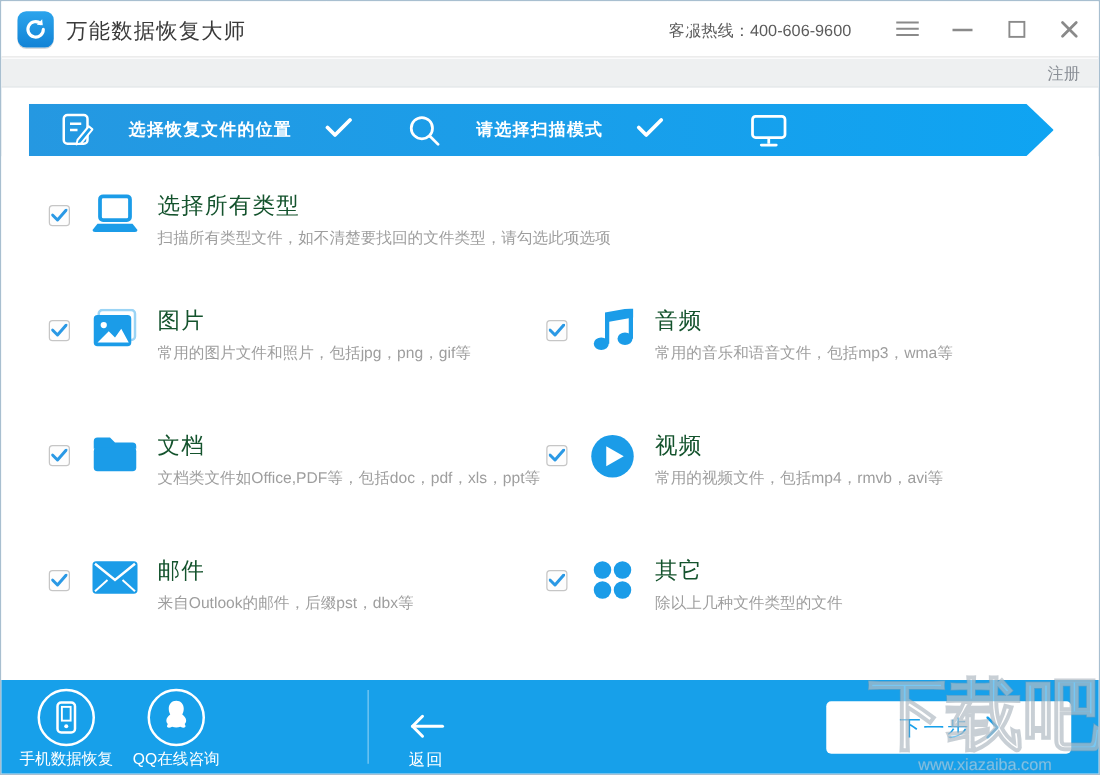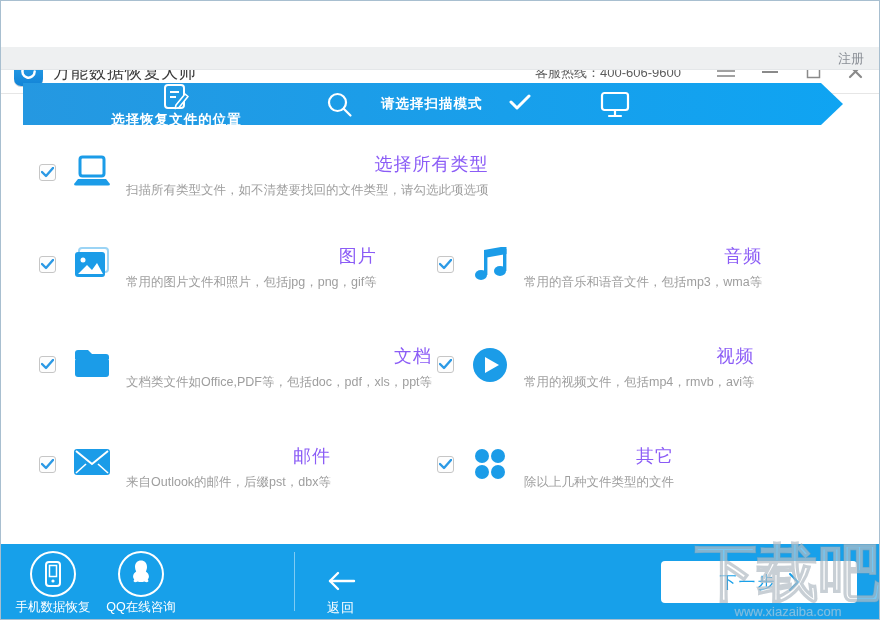--- a/index.html
+++ b/index.html
@@ -1,56 +1,56 @@
 <!DOCTYPE html>
 <html><head>
 <meta charset="utf-8">
 <style>
   * { margin:0; padding:0; box-sizing:border-box; }
   html,body { width:880px; height:620px; }
   body { font-family:"Liberation Sans","DejaVu Sans",sans-serif; background:#fff; overflow:hidden; }
   .window { position:relative; width:880px; height:620px; background:#fff; border:1px solid #a8bfd0; overflow:hidden; }
 
   
-  .titlebar { position:absolute; top:0; left:0; right:0; height:45px; background:#fff; border-bottom:1px solid #e6e6e6;margin-top:48px; }
+  .titlebar { position:absolute; top:0; left:0; right:0; height:45px; background:#fff; border-bottom:1px solid #e6e6e6; }
   .logo { position:absolute; left:13px; top:8px; width:29px; height:29px; border-radius:7px;
           background:linear-gradient(180deg,#2ba4ec,#1283d6); display:flex; align-items:center; justify-content:center;
           box-shadow:0 1px 0 #c9ced2; }
   .logo svg { display:block; }
   .app-title { position:absolute; left:52px; top:12px; font-size:17px; color:#3a3a3a; letter-spacing:1px; }
   .hotline { position:absolute; right:198px; top:15px; font-size:13px; color:#5c5c5c; }
   .winbtn { position:absolute; top:12px; width:22px; height:20px; display:flex; align-items:center; justify-content:center; cursor:pointer; }
   .winbtn svg { display:block; }
   .btn-menu { right:142px; } .btn-min { right:98px; } .btn-max { right:55px; } .btn-close { right:13px; }
 
   
   .substrip { position:absolute; top:46px; left:0; right:0; height:23px; background:#eef0f1; border-bottom:1px solid #e4e7e9; }
   .register { position:absolute; right:15px; top:3px; font-size:13px; color:#8a8f96; cursor:pointer; }
 
   
   .steps { position:absolute; left:22px; top:82px; width:820px; height:42px;
            background:linear-gradient(90deg,#2598e1,#0fa4f2);
            clip-path:polygon(0 0, calc(100% - 22px) 0, 100% 50%, calc(100% - 22px) 100%, 0 100%);
            display:flex; color:#fff; }
   .step { display:flex; align-items:center; height:100%; }
-  .step1 { width:263px; padding-left:42px;flex-direction:column; }
+  .step1 { width:263px; padding-left:26px; }
   .step2 { width:272px; padding-left:40px; }
   .step3 { flex:1; padding-left:42px; }
   .step .s-icon { display:flex; align-items:center; }
   .step .s-label { font-size:13.5px; font-weight:bold; margin:0 26px 0 28px; letter-spacing:1px; white-space:nowrap; }
   .chev-sep { position:absolute; top:0; height:42px; }
   .sep1 { left:256px; } .sep2 { left:529px; }
 
   
   .content { position:absolute; top:124px; left:0; right:0; bottom:75px; background:#fff; }
   .ft-item { position:absolute; display:flex; align-items:flex-start; cursor:pointer; }
   .checkbox { width:17px; height:17px; background:#fdfdfd; border:1px solid #c6c6c6; border-radius:3px;
               display:flex; align-items:center; justify-content:center; margin-top:13px; flex:0 0 auto; cursor:pointer; }
   .icon-cell { width:40px; display:flex; justify-content:center; margin:4px 14px 0 16px; flex:0 0 auto; }
-  .ft-title { font-size:18px; color:#8b5cf6; line-height:26px; letter-spacing:1px;text-align:right; }
+  .ft-title { font-size:18px; color:#14532d; line-height:26px; letter-spacing:1px; }
   .ft-desc { font-size:12.5px; color:#9e9e9e; margin-top:5px; white-space:nowrap; }
   .pos-all  { left:38px; top:26px; }
   .pos-img  { left:38px; top:118px; }
   .pos-doc  { left:38px; top:218px; }
   .pos-mail { left:38px; top:318px; }
   .pos-aud  { left:436px; top:118px; }
   .pos-vid  { left:436px; top:218px; }
   .pos-oth  { left:436px; top:318px; }
 
   

